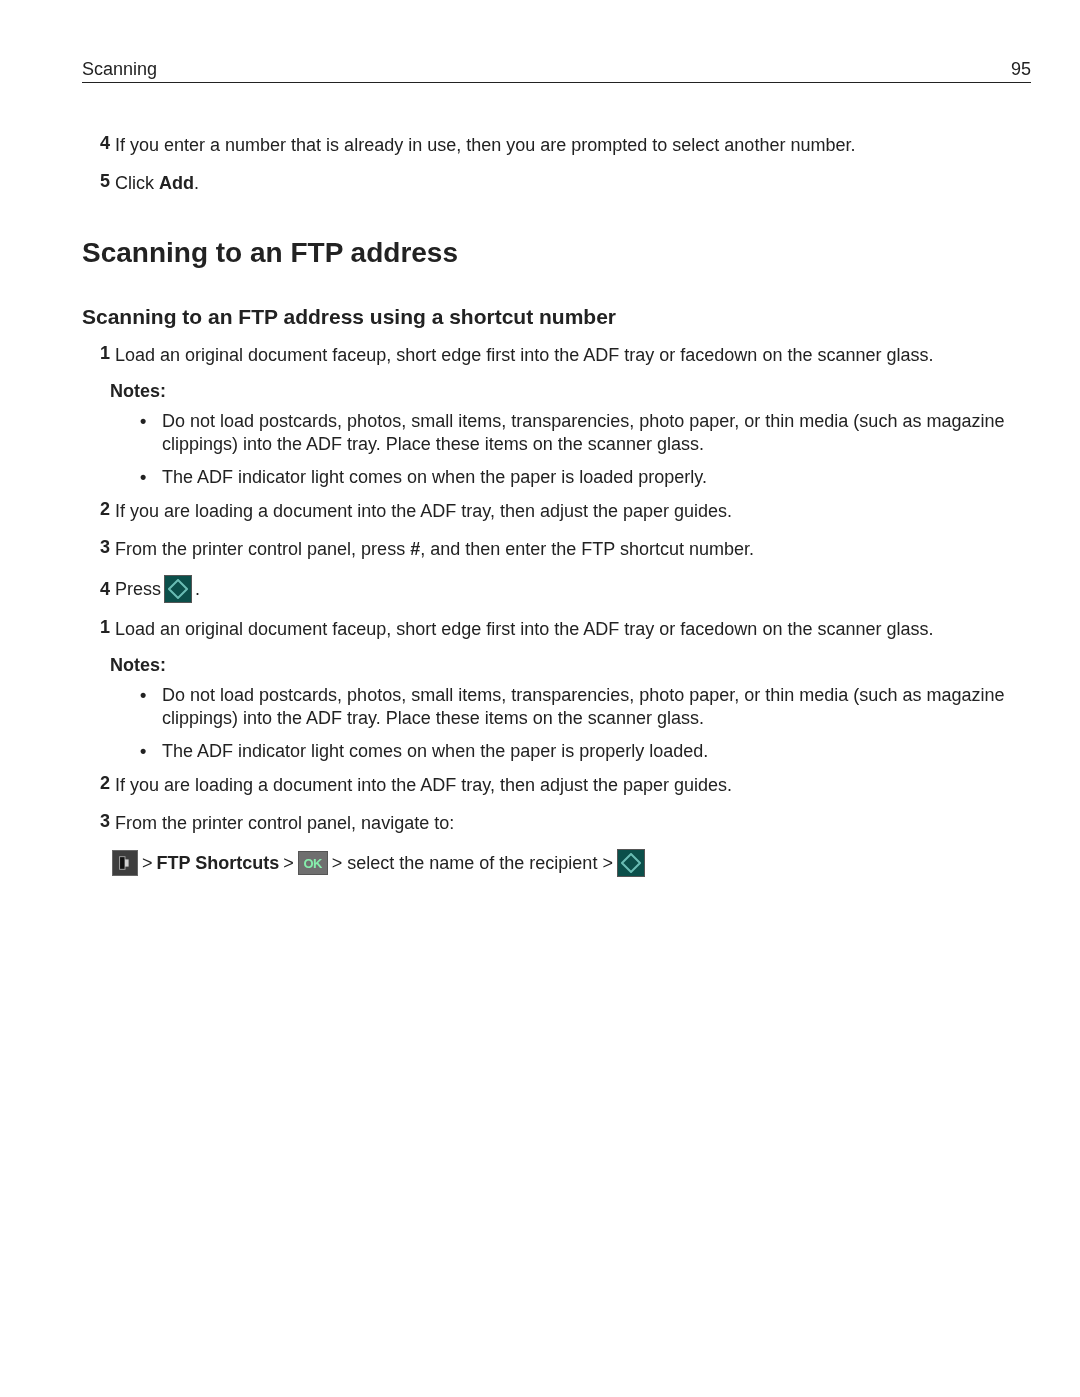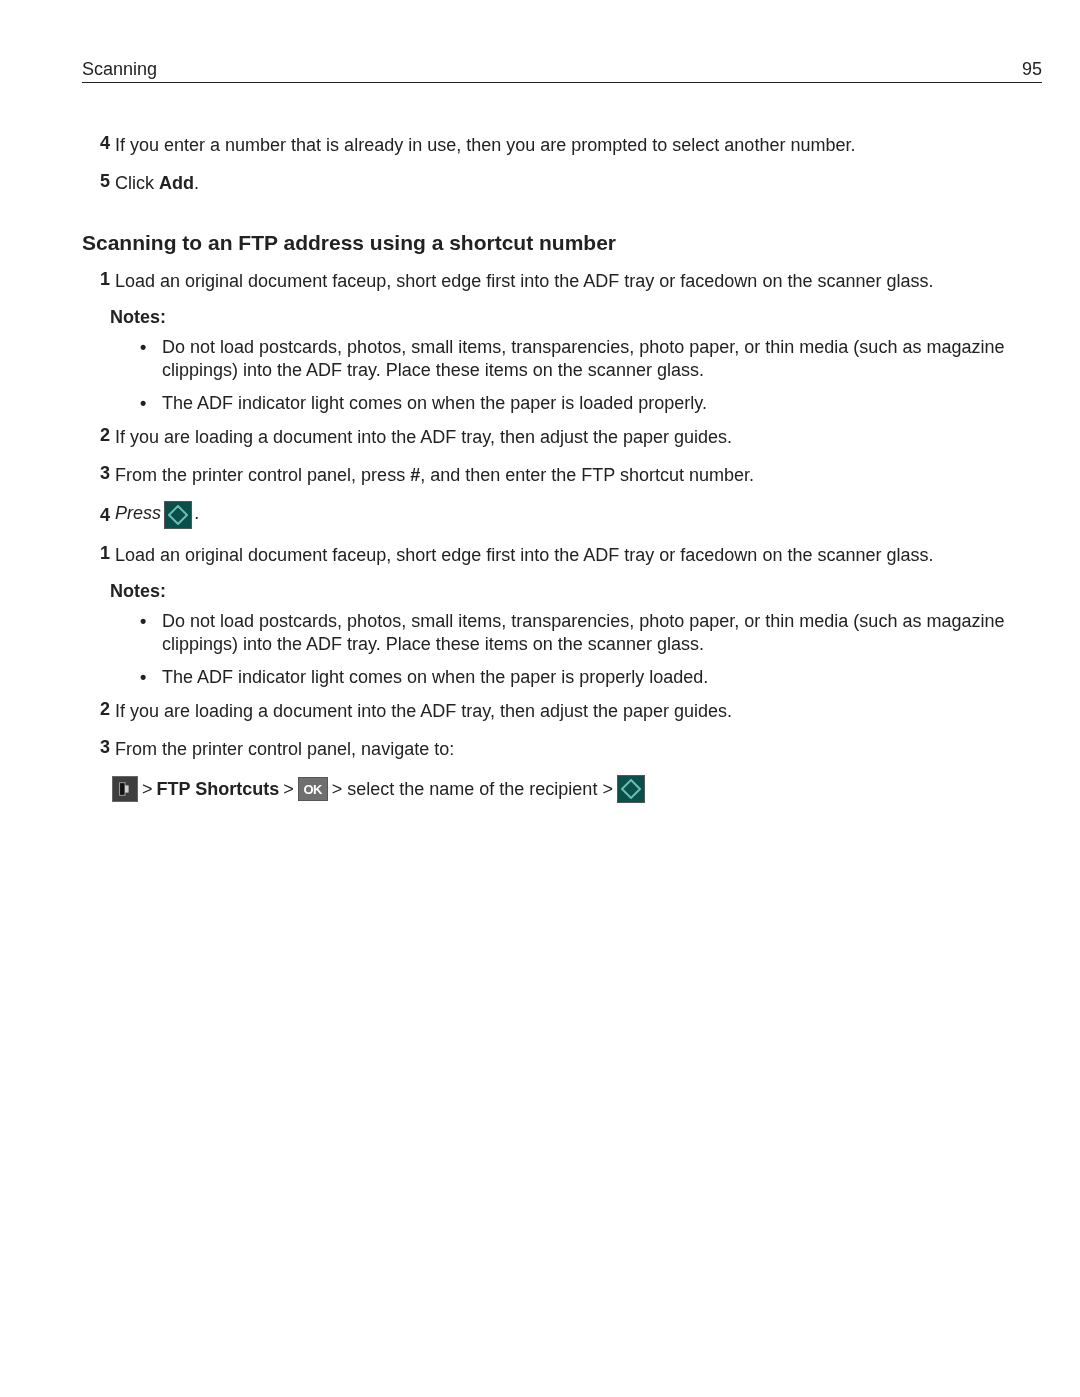--- a/index.html
+++ b/index.html
@@ -6,21 +6,21 @@
     margin: 0;
     padding: 0;
     background: #fff;
     font-family: "Segoe UI", "Helvetica Neue", Arial, sans-serif;
     color: #222;
   }
   .page {
     width: 1080px;
     min-height: 1397px;
     box-sizing: border-box;
-    padding: 58px 38px 0 82px;
+    padding: 58px 49px 0 82px;
     position: relative;
   }
   .running-head {
     display: flex;
     justify-content: space-between;
     font-size: 18px;
     line-height: 22px;
     padding-bottom: 2px;
     border-bottom: 1.5px solid #222;
     margin-bottom: 50px;
@@ -104,34 +104,34 @@
   .icon-home {
     background: #3e3e3e;
     border: 1px solid #666;
     width: 26px; height: 26px;
   }
   .icon-ok {
     background: #6f6f6f;
     border: 1px solid #555;
     width: 30px; height: 24px;
     font-weight: 700;
-    color: #ffffff;
+    color: #86efac;
     font-size: 13px;
     font-family: Arial, sans-serif;
     letter-spacing: -0.5px;
   }
   .nav-row {
     margin: 10px 0 0 30px;
     font-size: 18px;
     display: flex;
     align-items: center;
     flex-wrap: wrap;
     gap: 4px;
   }
-  .inline-align { display: inline-flex; align-items: flex-start; gap: 3px; font-style: italic; }
+  .inline-align { display: inline-flex; align-items: center; gap: 3px; }
 </style>
 </head>
 <body>
 
 <div class="page">
 
   <div class="running-head">
     <span>Scanning</span>
     <span>95</span>
   </div>
@@ -146,20 +146,21 @@
     <li>
       <span class="num">5</span>
       <div class="body">
         <p>
           <span>Click </span><span class="bold">Add</span><span>.</span>
         </p>
       </div>
     </li>
   </ol>
 
+  <h2 class="section">Scanning to an FTP address</h2>
 
   <h3 class="subsection">Scanning to an FTP address using a shortcut number</h3>
 
   <ol class="toplist">
     <li>
       <span class="num">1</span>
       <div class="body">
         <p>Load an original document faceup, short edge first into the ADF tray or facedown on the scanner glass.</p>
       </div>
     </li>

